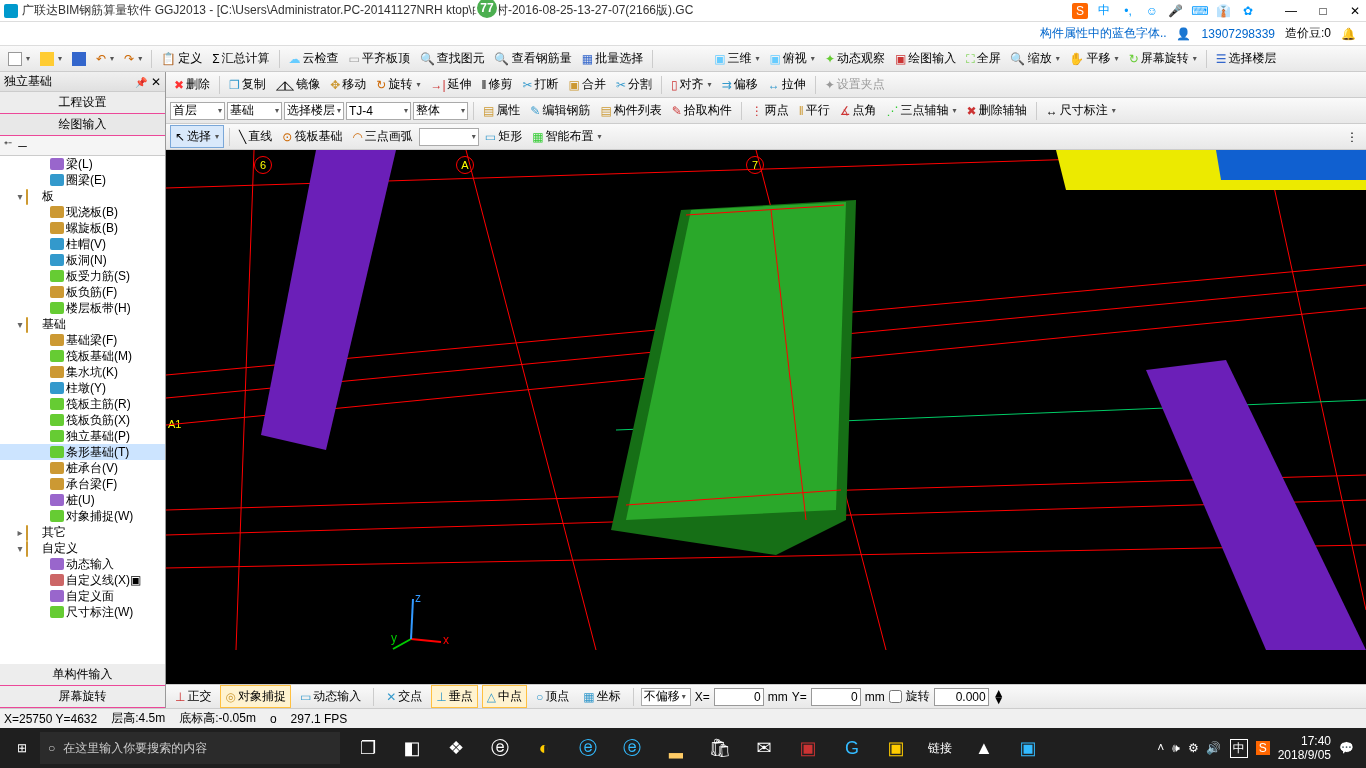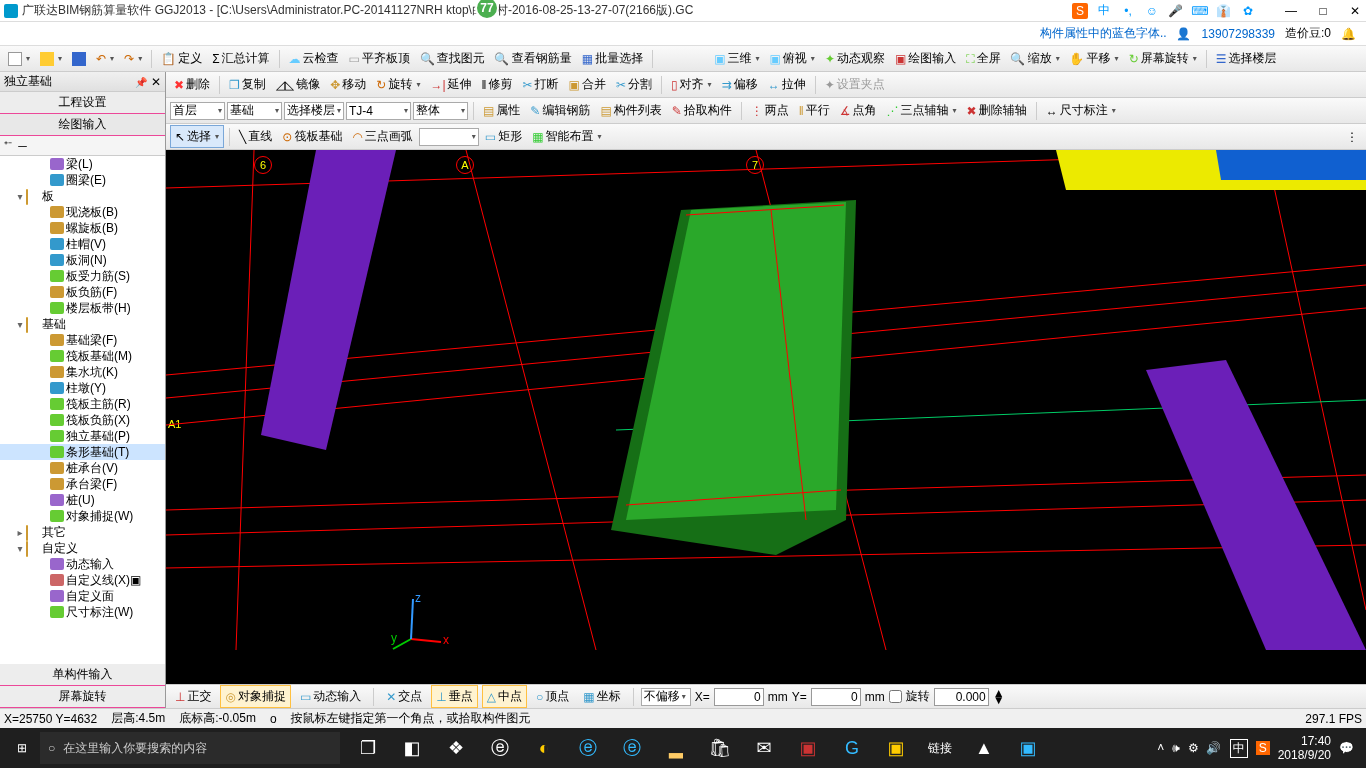--- a/index.html
+++ b/index.html
@@ -643,21 +643,20 @@
         </span>
     </div>
   </div>
 </div>
 
 <div class="statusbar">
   <div>X=25750 Y=4632</div>
   <div>层高:4.5m</div>
   <div>底标高:-0.05m</div>
   <div>o</div>
-  <div style="flex:1">按鼠标左键指定第一个角点，或拾取构件图元</div>
   <div>297.1 FPS</div>
 </div>
 
 <div class="taskbar">
   <div class="task-start">⊞</div>
   <div class="task-search">
     <span>○</span>
     <span>在这里输入你要搜索的内容</span>
   </div>
   <div class="task-icons">
@@ -680,17 +679,17 @@
   </div>
   <div class="task-tray">
     <span>˄</span>
     <span>🕪</span>
     <span>⚙</span>
     <span>🔊</span>
     <span style="border:1px solid #fff;padding:0 2px">中</span>
     <span style="background:#ff6600;padding:0 3px">S</span>
     <div class="task-time">
       <div>17:40</div>
-      <div>2018/9/20</div>
+      <div>2018/9/05</div>
     </div>
     <span>💬</span>
   </div>
 </div>
 
 </body></html>

